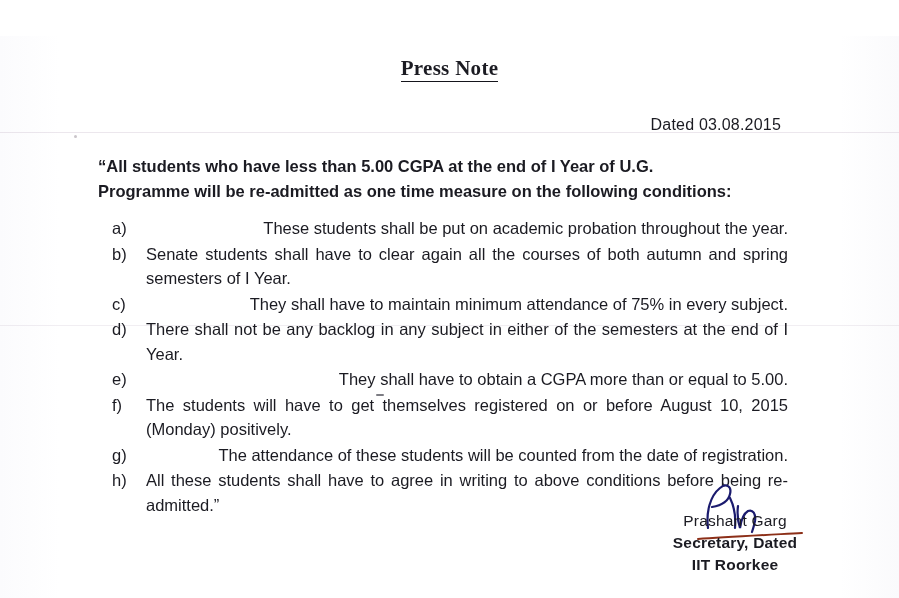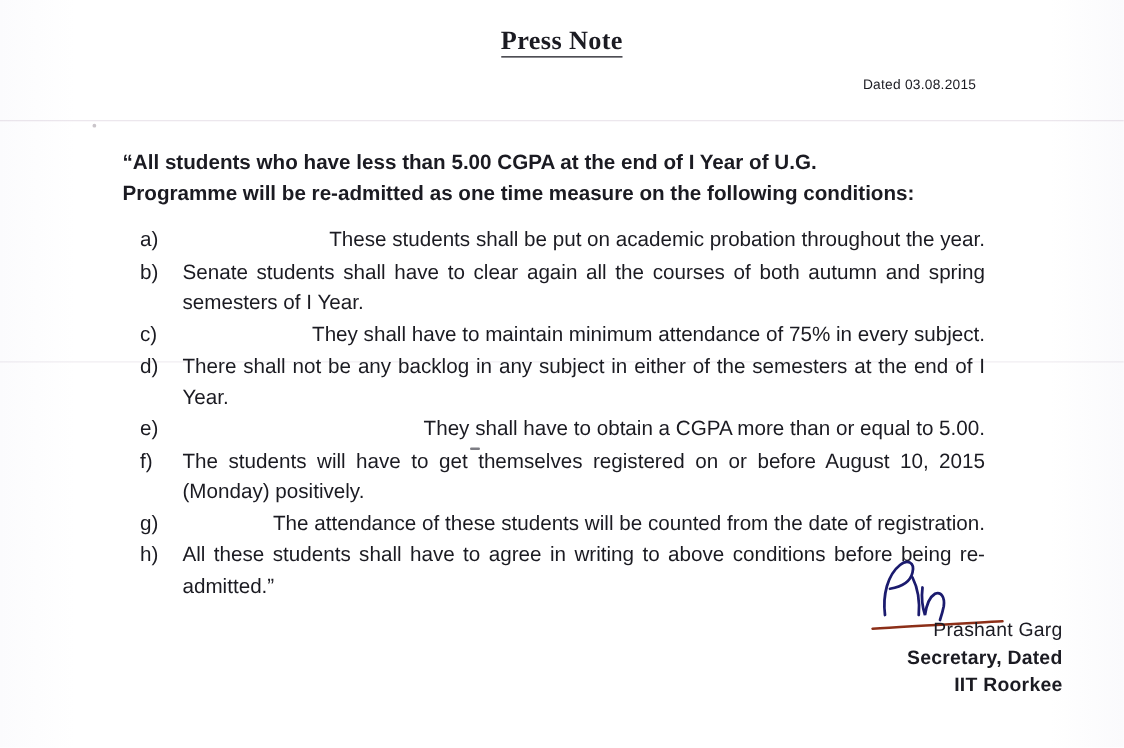--- a/index.html
+++ b/index.html
@@ -16,20 +16,21 @@
     position: relative;
   }
 
   
   .page {
     position: absolute;
     inset: 0;
     background:
       linear-gradient(to right, #fbfbfd 0px, #ffffff 60px, #ffffff 840px, #fafafc 899px),
       #ffffff;
+    margin-top: 36px;
   }
 
   
   .scan-line {
     position: absolute;
     left: 0;
     width: 899px;
     height: 1px;
     background: rgba(186, 170, 190, 0.28);
   }
@@ -54,23 +55,23 @@
     font-weight: bold;
     letter-spacing: 0.3px;
   }
   .title span {
     border-bottom: 1.6px solid #15151c;
     padding-bottom: 1px;
   }
 
   .dateline {
     position: absolute;
-    top: 62px;
+    top: 80px;
     right: 118px;
-    font-size: 11px;
+    font-size: 16px;
     letter-spacing: 0.2px;
     padding-left: 22px;
   }
 
   .intro {
     position: absolute;
     top: 118px;
     left: 98px;
     width: 694px;
     font-size: 16.5px;
@@ -101,24 +102,24 @@
   }
   .cond-text {
     flex: 1 1 auto;
     text-align: justify;
     text-justify: inter-word;
   }
   .cond-text.nojustify { text-align: right; }
 
   .signature-block {
     position: absolute;
-    top: 494px;
+    top: 474px;
     left: 620px;
     width: 230px;
-    text-align: right;
+    text-align: center;
     font-size: 15.5px;
     line-height: 22px;
   }
   .sig-name {
     font-weight: normal;
     letter-spacing: 0.2px;
   }
   .sig-role, .sig-role2, .sig-org {
     font-weight: bold;
     letter-spacing: 0.2px;

